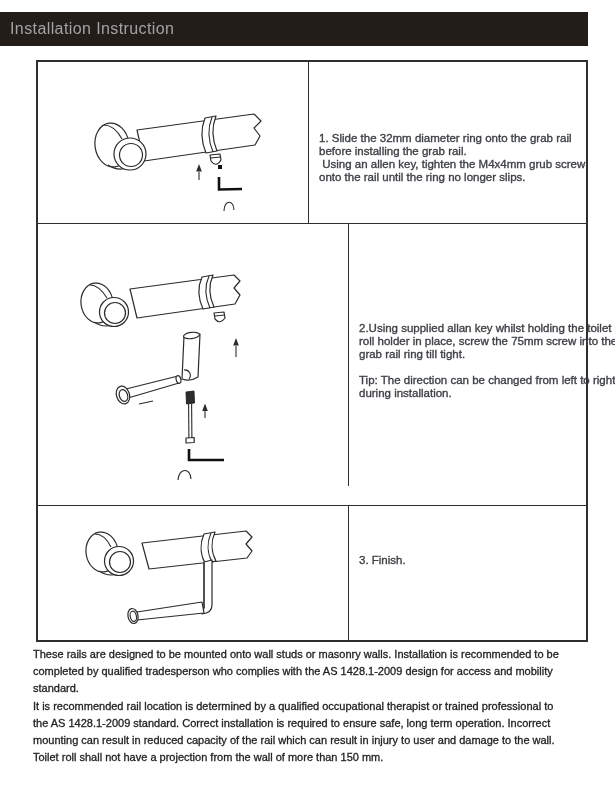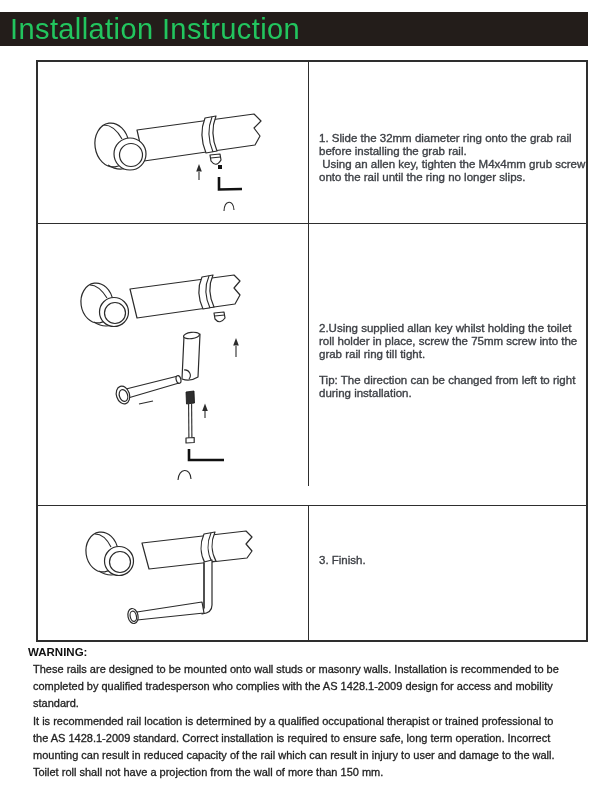--- a/index.html
+++ b/index.html
@@ -7,31 +7,31 @@
     position:relative; width:615px; height:789px; background:#ffffff;
     font-family:"Liberation Sans", sans-serif; overflow:hidden;
   }
 
   
   .titlebar {
     position:absolute; left:0; top:12px; width:588px; height:34px;
     background:#231d1a; display:flex; align-items:center;
   }
   .titlebar h1 {
-    margin:0 0 0 10px; font-size:29px; font-weight:400; letter-spacing:0.4px;
-    color:#22c55e; line-height:34px; white-space:nowrap;
+    margin:0 0 0 10px; font-size:16px; font-weight:400; letter-spacing:0.4px;
+    color:#a3a3a3; line-height:34px; white-space:nowrap;
   }
 
   
   .itable {
     position:absolute; left:36px; top:60px; width:548px;
     border:2px solid #2e2e2e;
   }
   .irow { display:flex; }
-  .irow + .irow { border-top:1.5px solid #2e2e2e; }
+  .irow + .irow { border-top:1.5px solid #2e2e2e;gap:40px; }
   .r1 { height:161px; }
   .r2 { height:262px; }
   .r3 { height:134px;margin-top:19px; }
   .cell-img { width:270px; position:relative; flex:0 0 270px; }
   .cell-img svg { position:absolute; left:0; top:0; }
   .cell-text {
     flex:1; border-left:1.5px solid #2e2e2e;
     padding-left:10px; padding-right:12px;
     font-size:11.5px; line-height:13px; font-weight:400;
     color:#3e4146; -webkit-text-stroke:0.35px #3e4146;
@@ -192,21 +192,20 @@
         </svg>
       </div>
       <div class="cell-text ct3">
         <p>3. Finish.</p>
       </div>
     </section>
 
   </div>
 
   <div class="warning">
-    <p class="wlabel">WARNING:</p>
     <p class="wbody">These rails are designed to be mounted onto wall studs or masonry walls. Installation is recommended to be
 completed by qualified tradesperson who complies with the AS 1428.1-2009 design for access and mobility
 standard.
 It is recommended rail location is determined by a qualified occupational therapist or trained professional to
 the AS 1428.1-2009 standard. Correct installation is required to ensure safe, long term operation. Incorrect
 mounting can result in reduced capacity of the rail which can result in injury to user and damage to the wall.
 Toilet roll shall not have a projection from the wall of more than 150 mm.</p>
   </div>
 
 </div>

